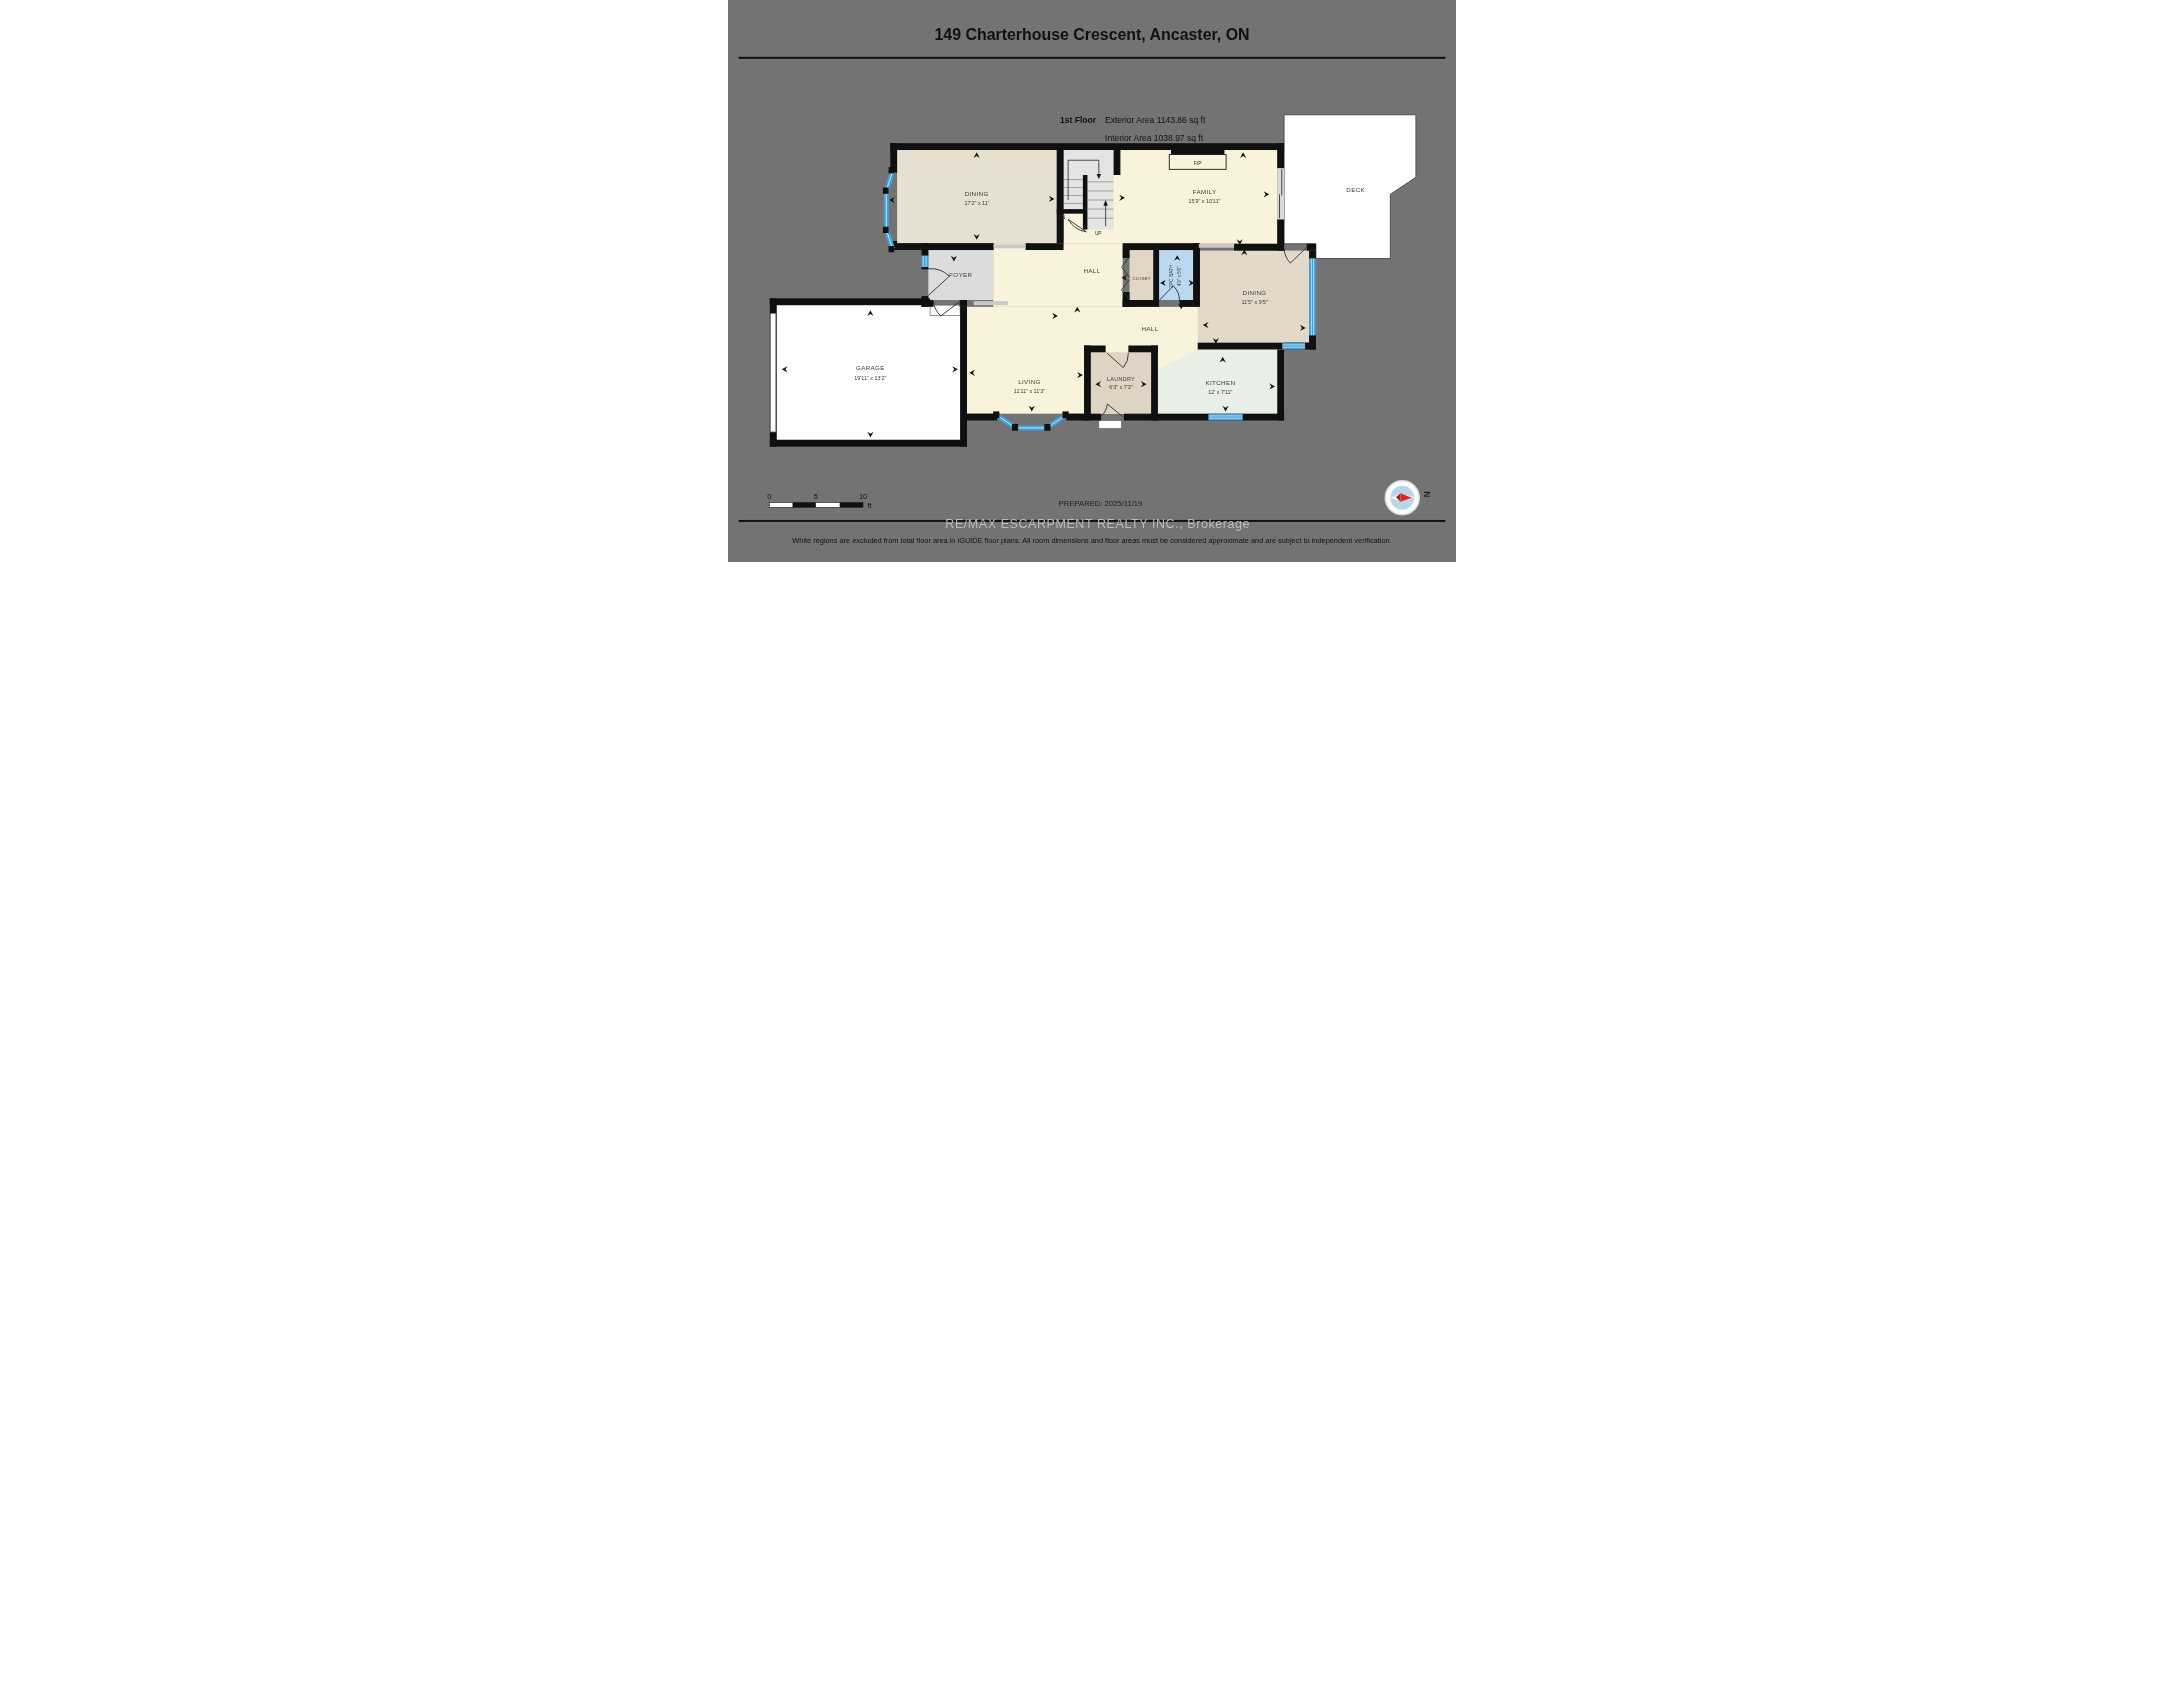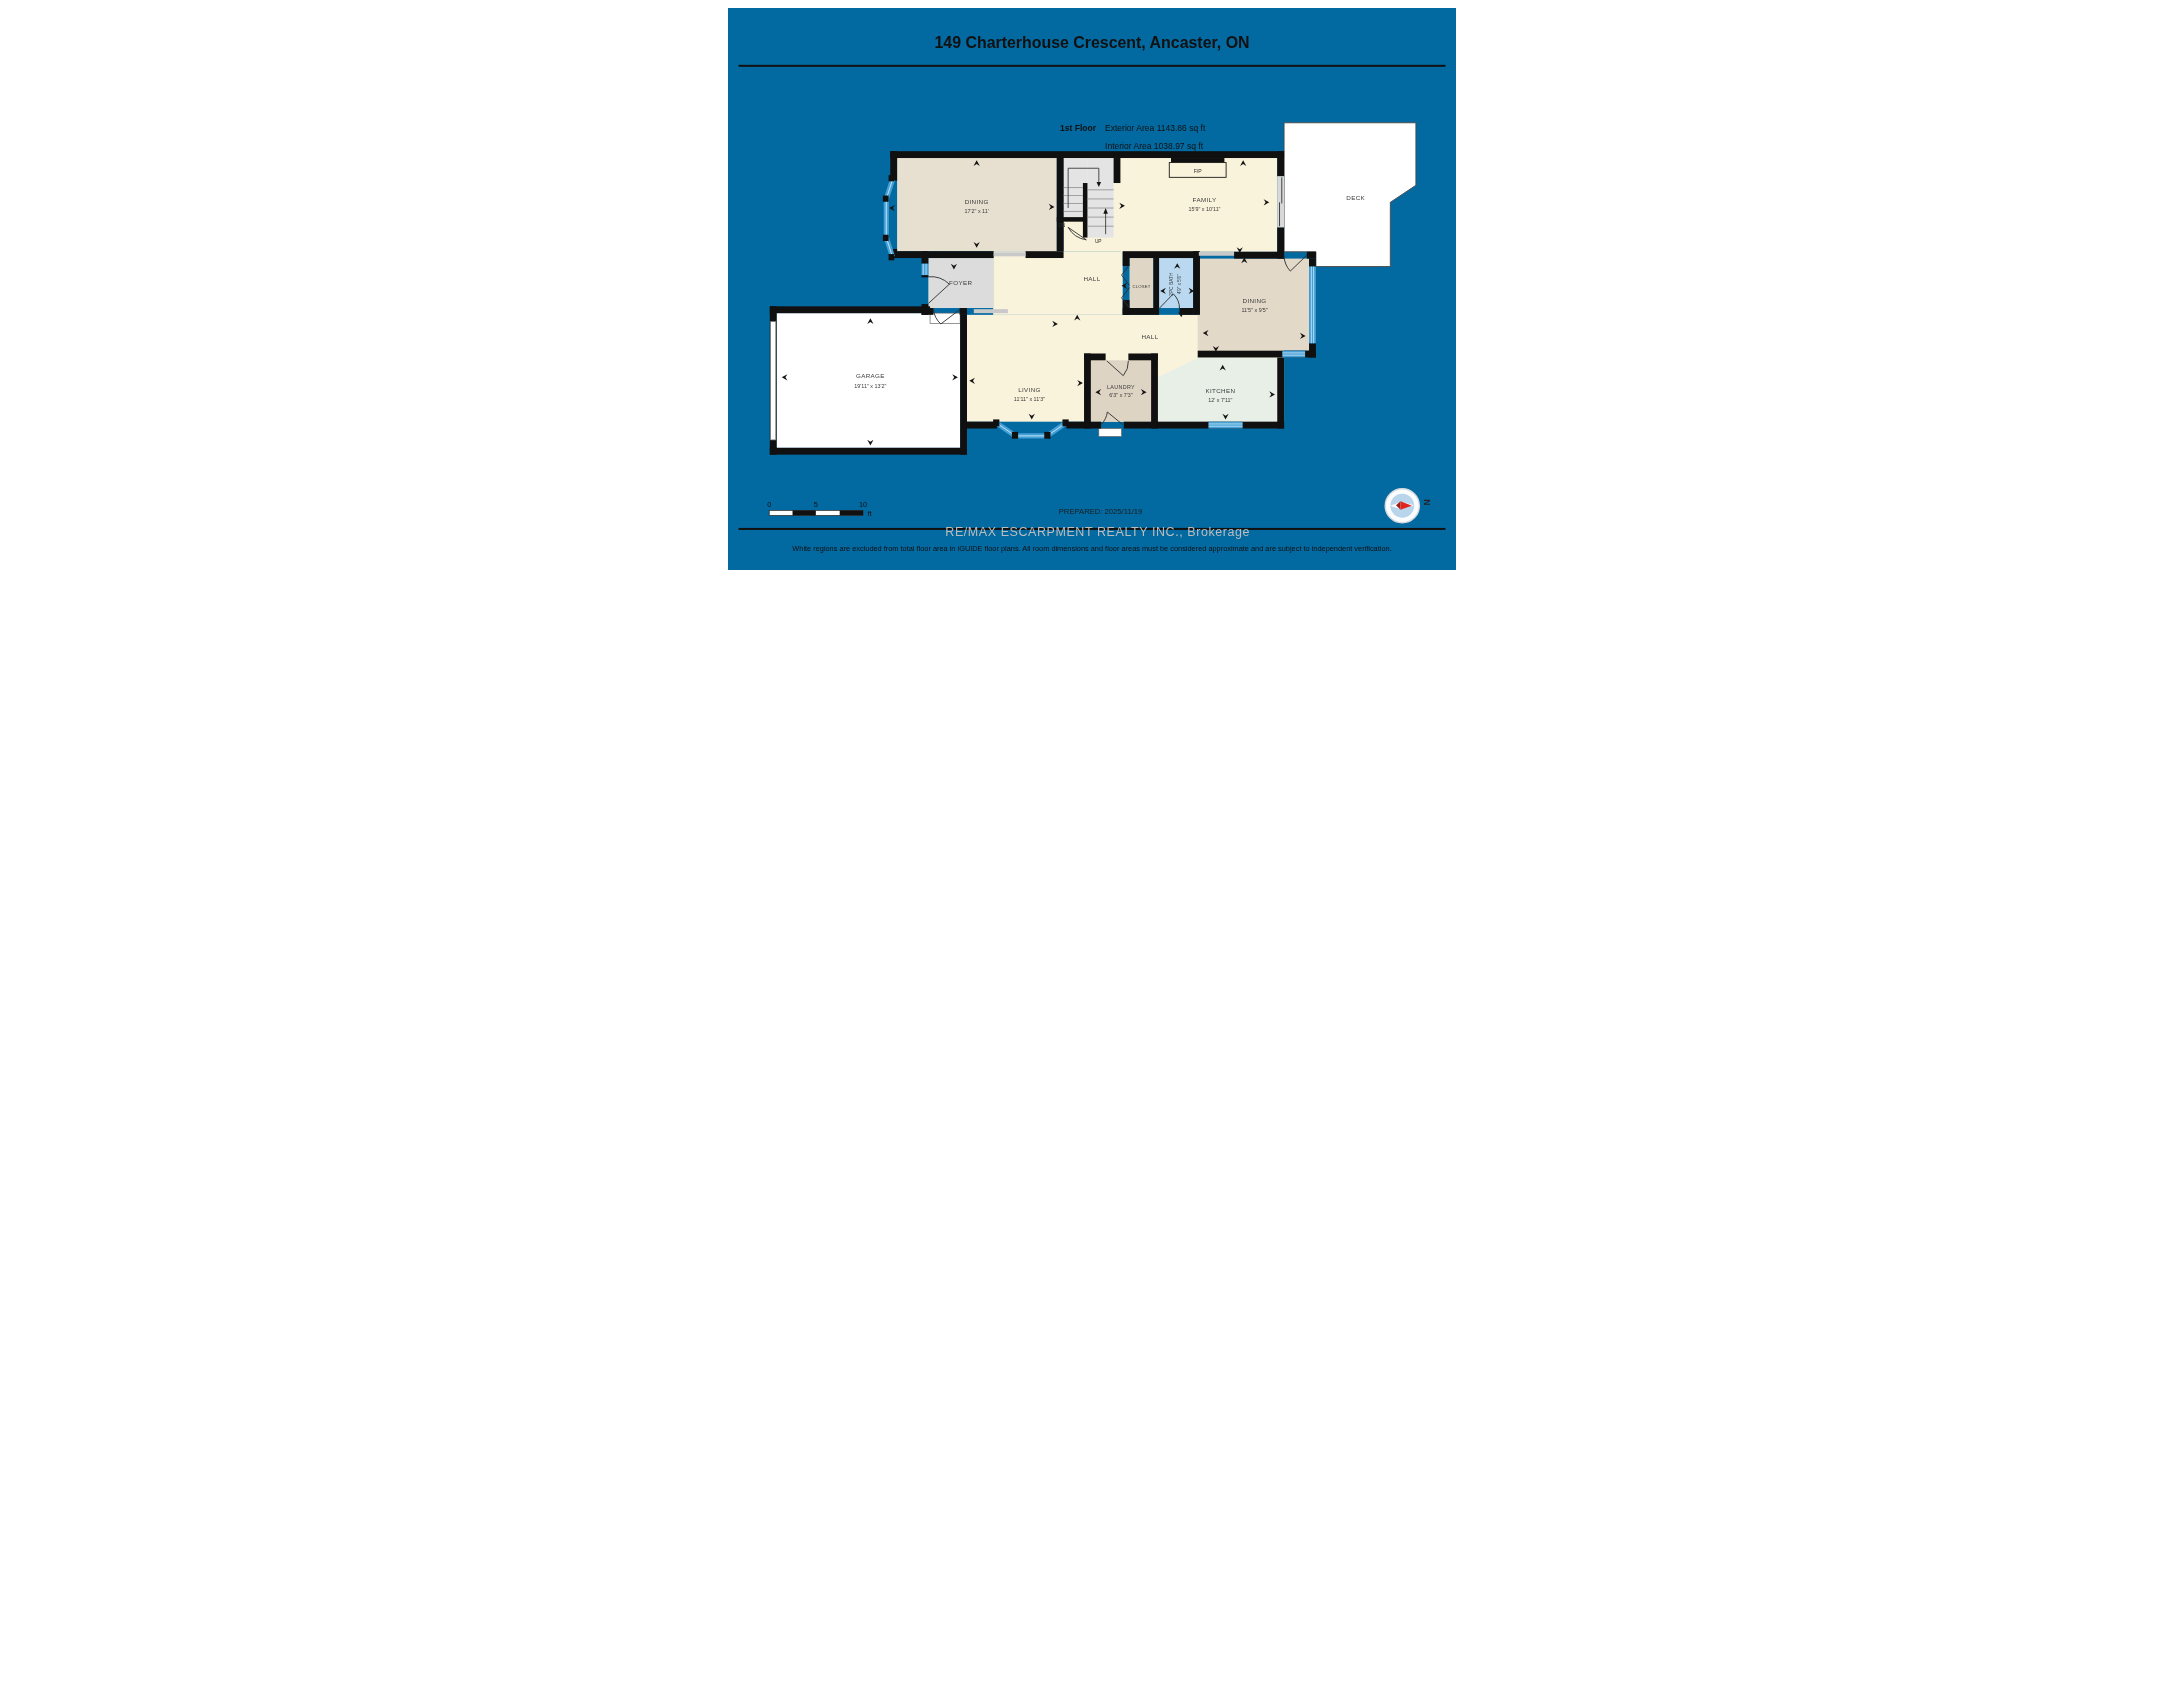--- a/index.html
+++ b/index.html
@@ -1,17 +1,17 @@
 <!DOCTYPE html>
 <html style="font-size:9px"><head>
 <meta charset="utf-8">
 <style>
   html,body{margin:0;padding:0;background:#ffffff;}
   body{font-family:"Liberation Sans","DejaVu Sans",sans-serif;}
-  .sheet{position:relative;width:728px;height:562px;margin:8px auto;background:#0369a1;overflow:hidden;}
+  .sheet{position:relative;width:728px;height:562px;margin:0 auto;background:#737373;overflow:hidden;}
   svg{display:block;}
   .page-title{font-size:28px;font-weight:bold;fill:#111;}
   .floor-label{font-size:15px;font-weight:bold;fill:#111;}
   .area-line{font-size:15px;fill:#111;}
   .room-name{font-size:11px;letter-spacing:.6px;fill:#3a3a3a;}
   .room-dims{font-size:9.5px;fill:#3a3a3a;}
   .tiny-label{font-size:7.5px;letter-spacing:.3px;fill:#3a3a3a;}
   .stair-label{font-size:8.5px;fill:#2b2b2b;}
   .fp-label{font-size:9px;fill:#2b2b2b;}
   .scale-num{font-size:13px;fill:#111;}

